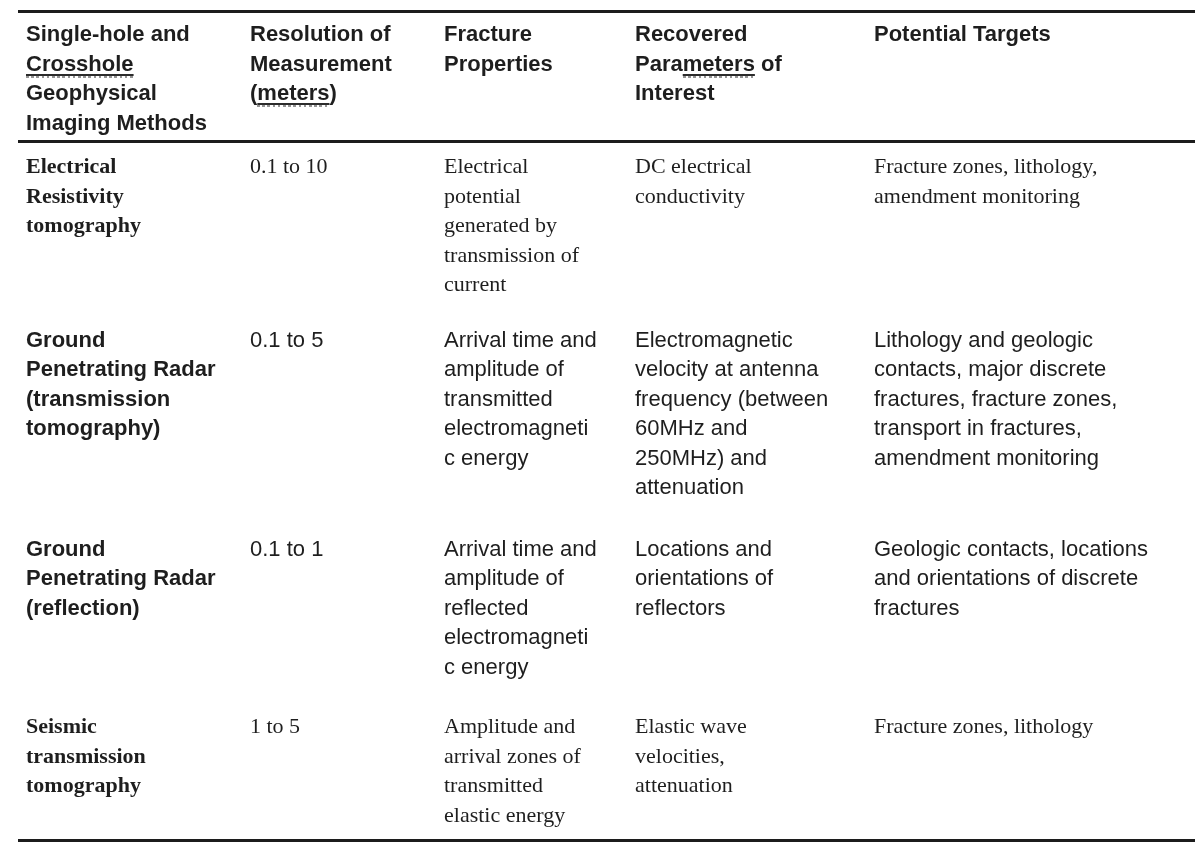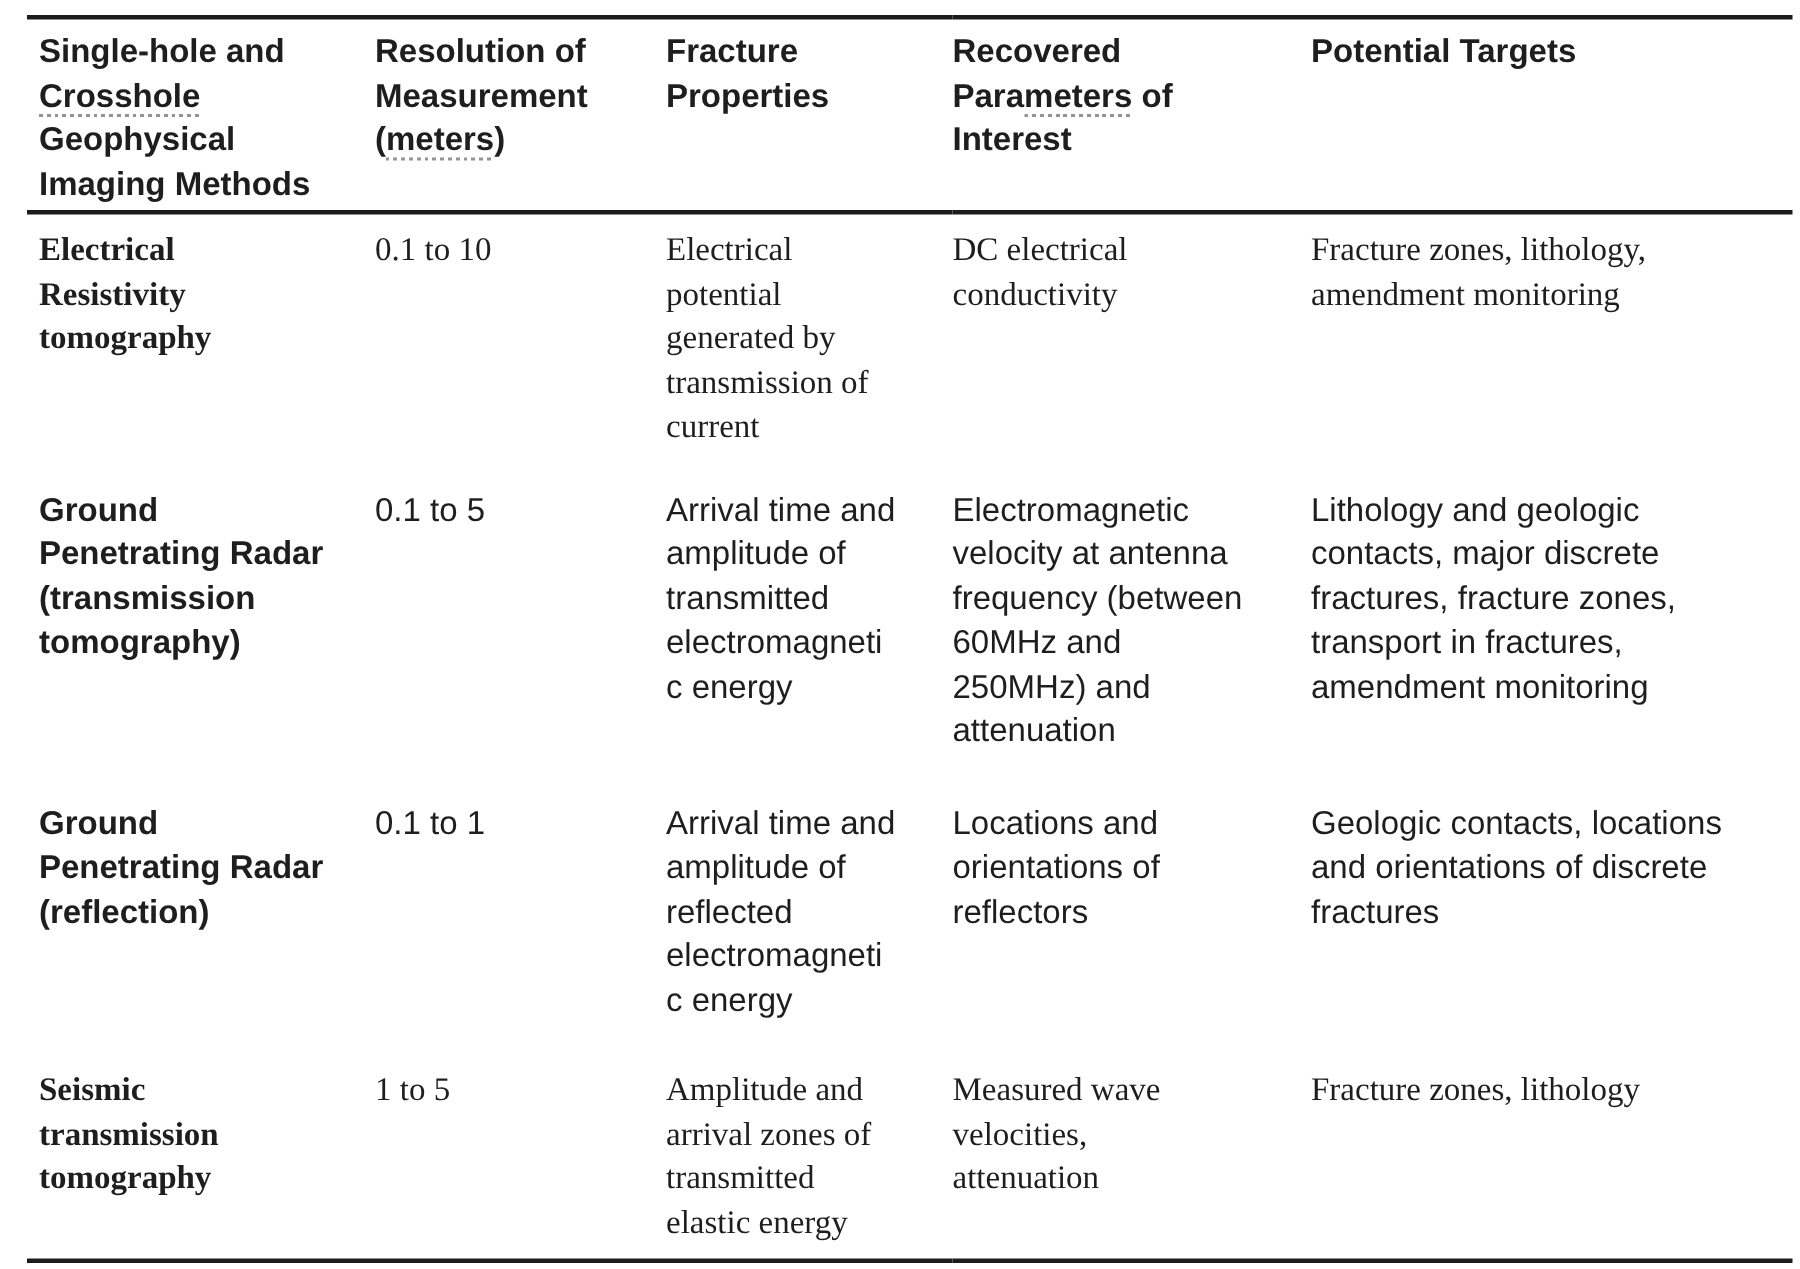--- a/index.html
+++ b/index.html
@@ -59,20 +59,21 @@
   tbody tr:nth-child(4) td { padding-bottom: 10px; font-family: Liberation Serif, serif; }
   td.col-method {
     font-weight: bold;
   }
   .line {
     white-space: nowrap;
   }
   
   .sp-err {
     position: relative;
+    text-decoration: underline;
     text-decoration-thickness: 2px;
     text-underline-offset: 3px;
     text-decoration-color: #2c2c2c;
   }
   .sp-err::after {
     content: "";
     position: absolute;
     left: 0;
     right: 0;
     bottom: -2px;
@@ -217,21 +218,21 @@
             <td class="col-resolution">
               <div class="line">1 to 5</div>
             </td>
             <td class="col-measured">
               <div class="line">Amplitude and</div>
               <div class="line">arrival zones of</div>
               <div class="line">transmitted</div>
               <div class="line">elastic energy</div>
             </td>
             <td class="col-recovered">
-              <div class="line">Measured wave</div>
+              <div class="line">Elastic wave</div>
               <div class="line">velocities,</div>
               <div class="line">attenuation</div>
             </td>
             <td class="col-targets">
               <div class="line">Fracture zones, lithology</div>
             </td>
           </tr>
         </tbody>
     </table>
   </div>

